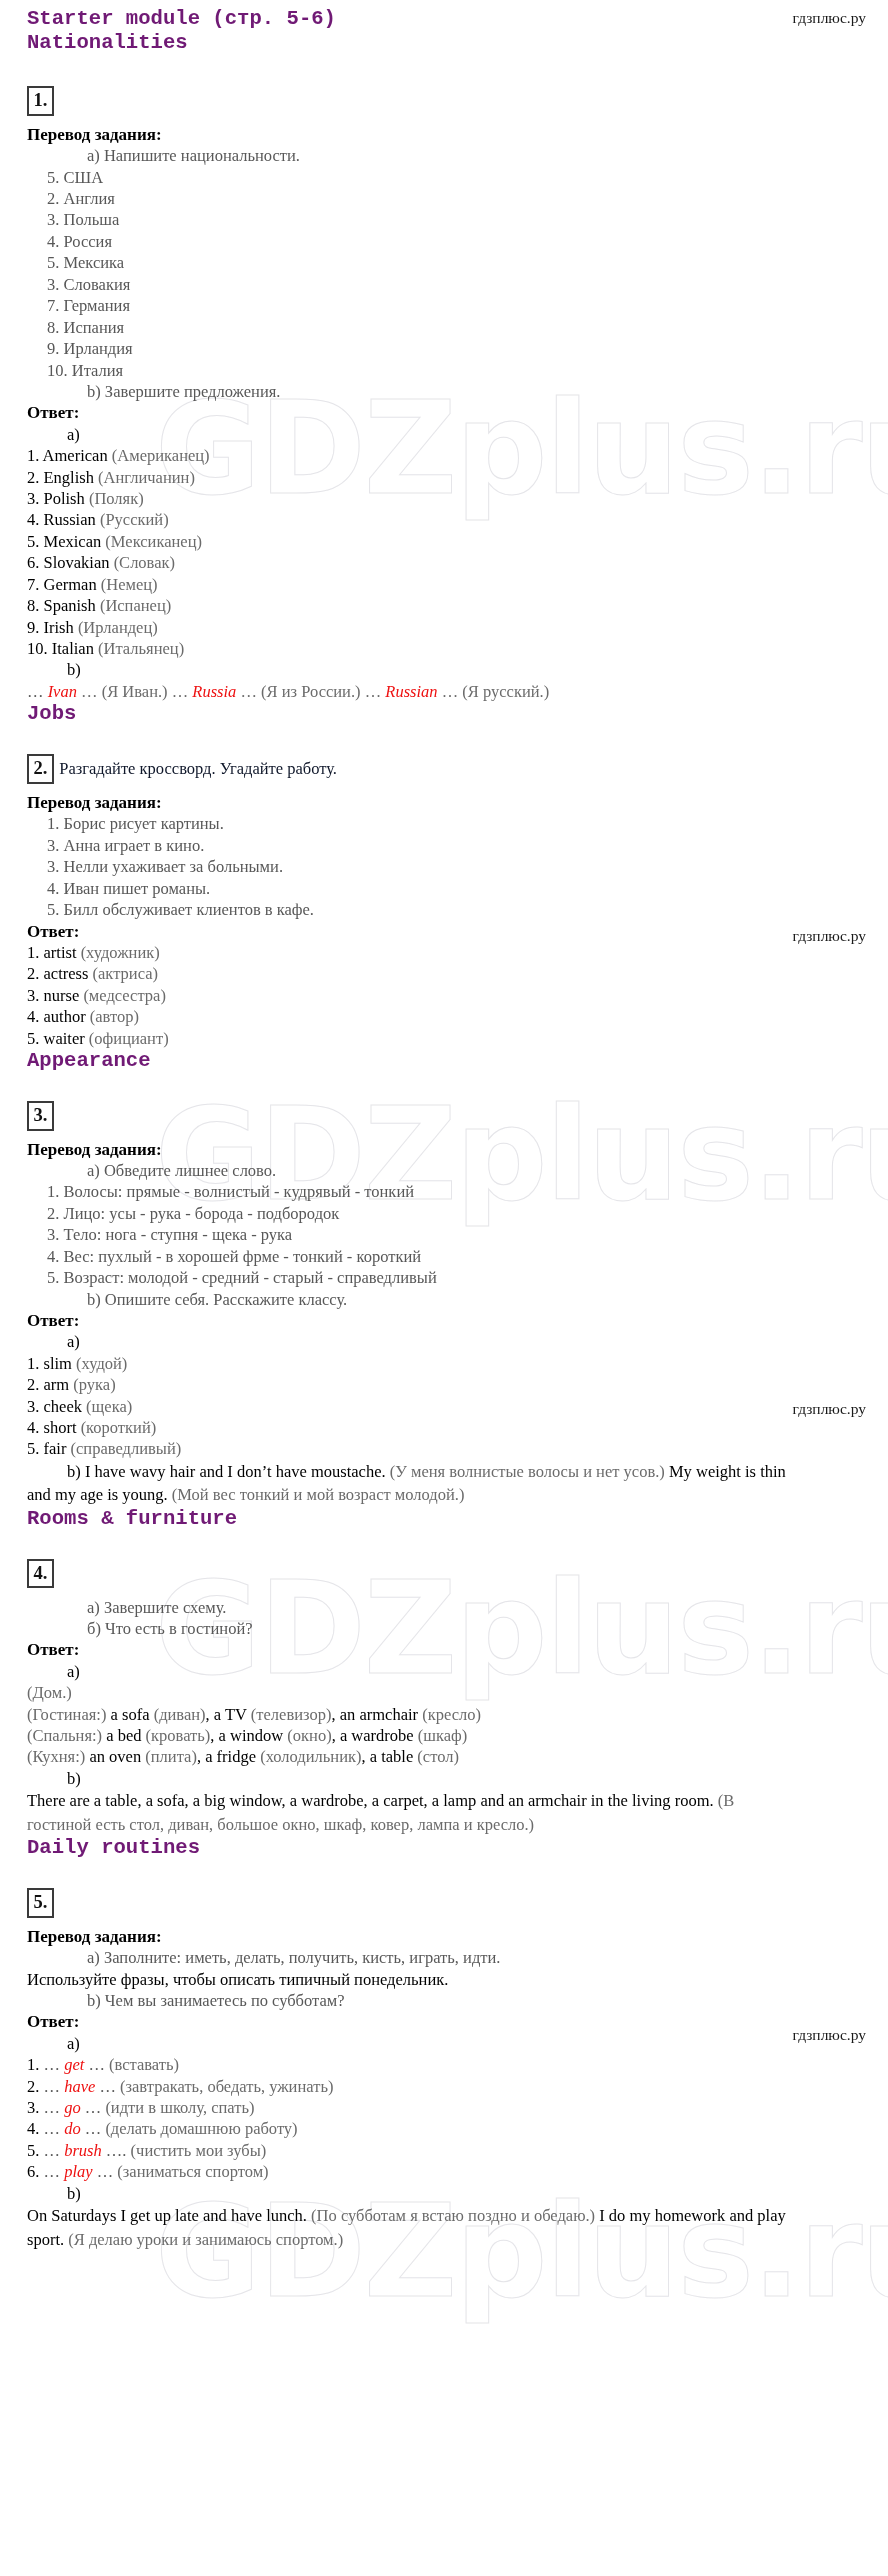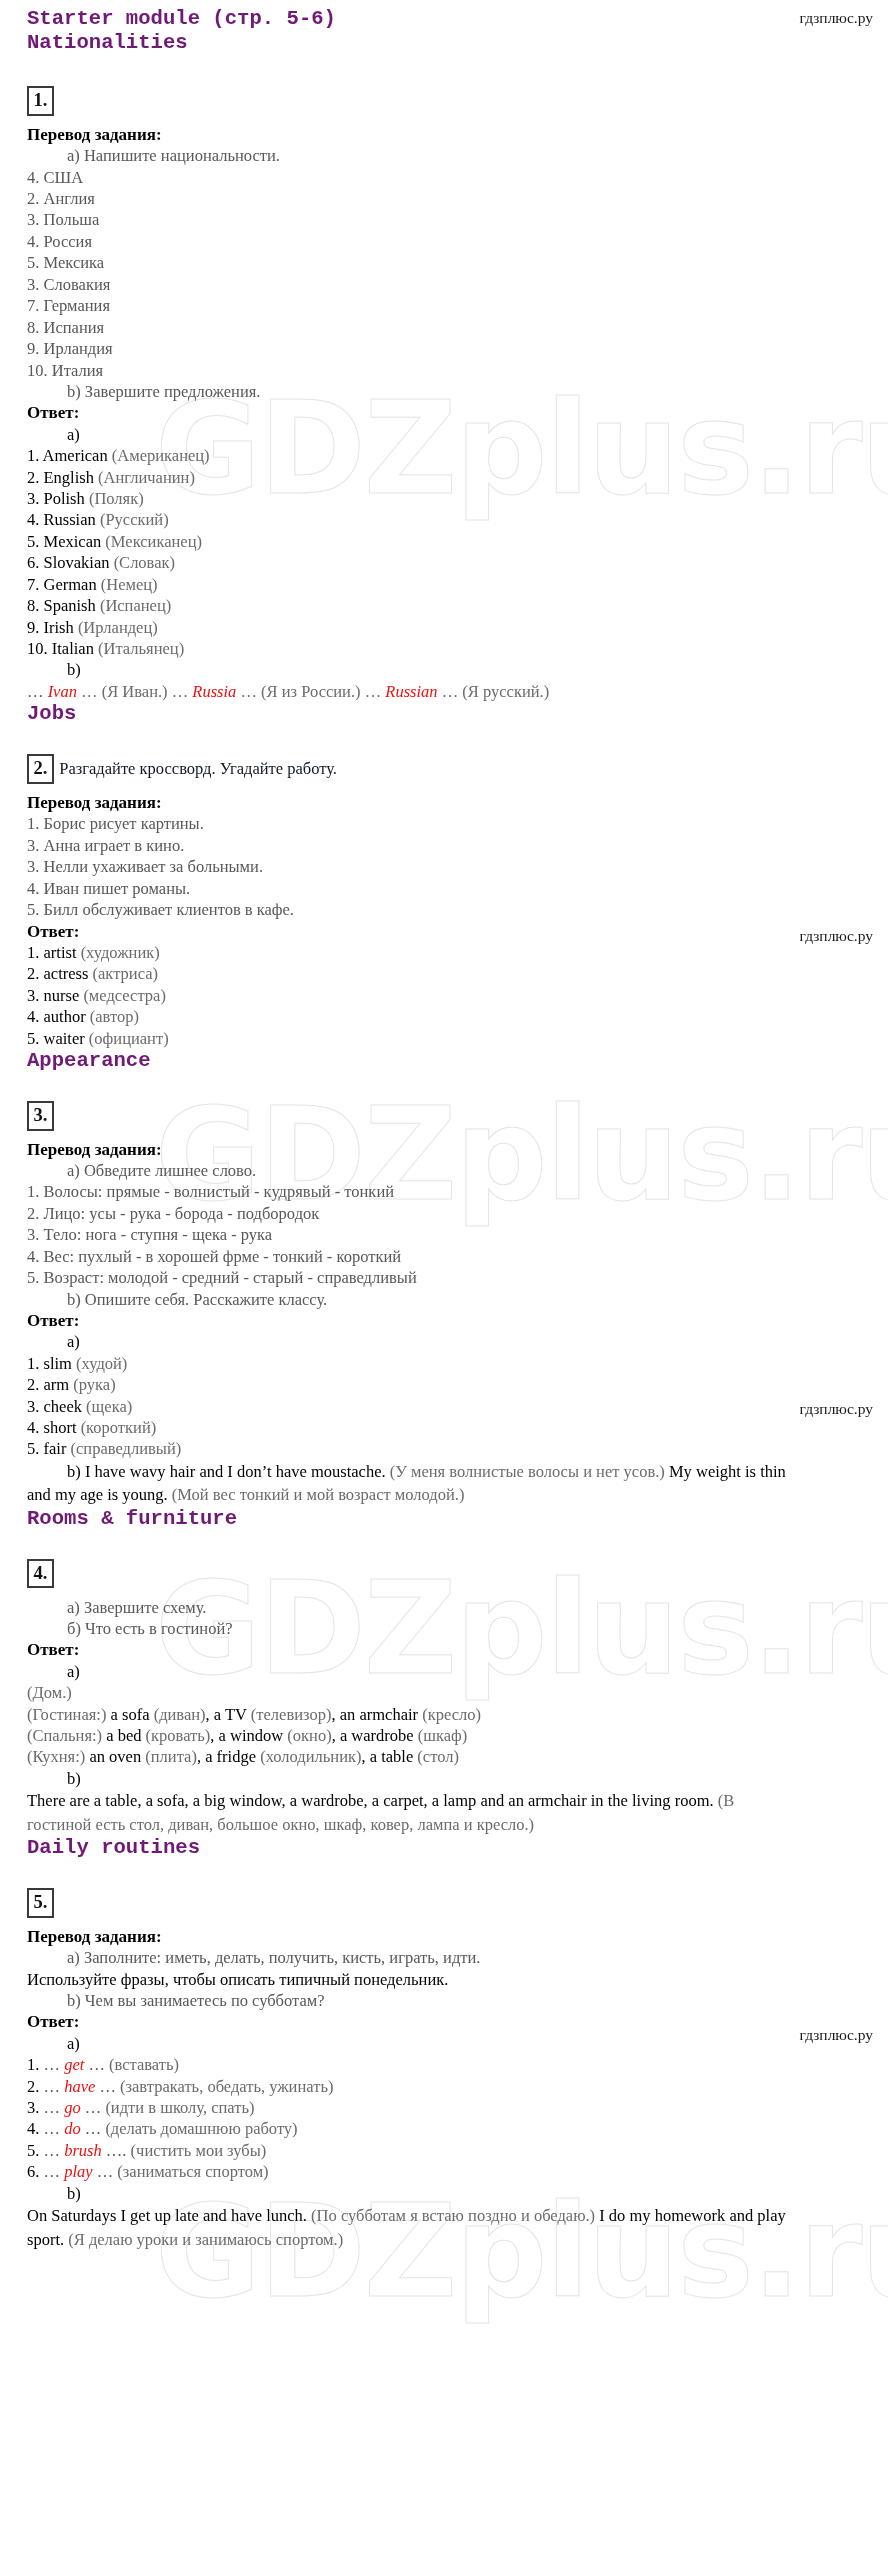--- a/index.html
+++ b/index.html
@@ -48,21 +48,21 @@
 
   
   .content {
     position: relative;
     z-index: 2;
     padding: 7.2px 18.5px 0 27px;
   }
 
   .site-tag {
     position: absolute;
-    right: 15px;
+    right: 22px;
     font-family: "Liberation Serif", serif;
     font-size: 15.5px;
     color: #1a1a1a;
     z-index: 3;
     white-space: nowrap;
   }
 
   h1.module-title,
   h2.sub-title,
   h2.section-head {
@@ -108,21 +108,21 @@
     margin: 0;
     line-height: 1.25;
   }
 
   .line {
     font-size: 16.5px;
     line-height: 1.30;
     margin: 0;
     color: #000;
   }
-  .line.grey   { color: #585858; }
+  .line.grey   { color: #585858; margin-left: 20px; }
   .line.indent { padding-left: 40px; }
 
   .ru   { color: #6b6b6b; }
   .en   { color: #000; }
   .red  { color: #ee1111; font-weight: 400; font-style: italic; }
   .dots { color: #585858; }
 
   .para {
     font-size: 16.5px;
     line-height: 1.42;
@@ -159,21 +159,21 @@
 
     <div class="sp-l"></div>
 
     <div class="exnum-row">
       <span class="exnum">1.</span>
     </div>
     <div class="sp-s"></div>
     <div class="bold-label">Перевод задания:</div>
     <div class="line grey indent">a) Напишите национальности.</div>
     <div>
-      <div class="line grey">4. США</div>
+      <div class="line grey">5. США</div>
       <div class="line grey">2. Англия</div>
       <div class="line grey">3. Польша</div>
       <div class="line grey">4. Россия</div>
       <div class="line grey">5. Мексика</div>
       <div class="line grey">3. Словакия</div>
       <div class="line grey">7. Германия</div>
       <div class="line grey">8. Испания</div>
       <div class="line grey">9. Ирландия</div>
       <div class="line grey">10. Италия</div>
     </div>

